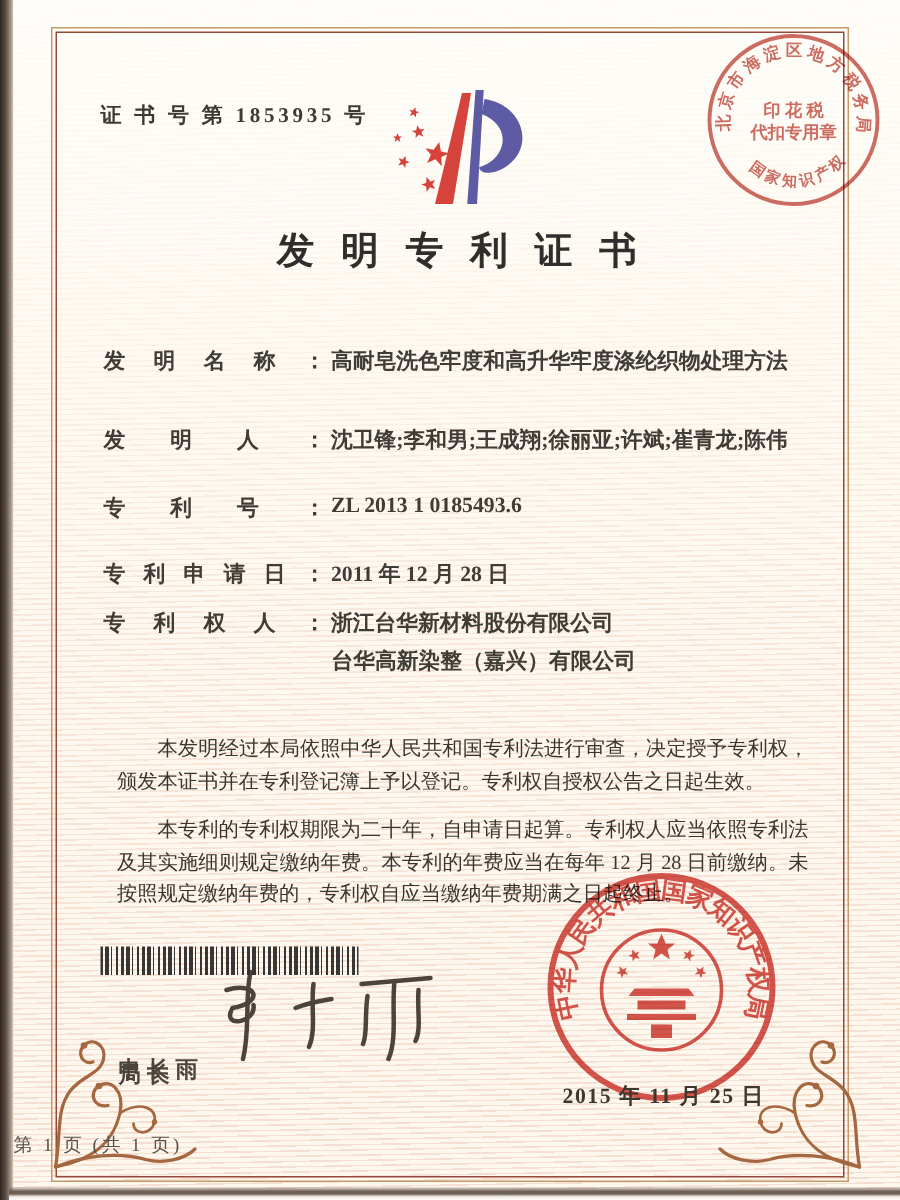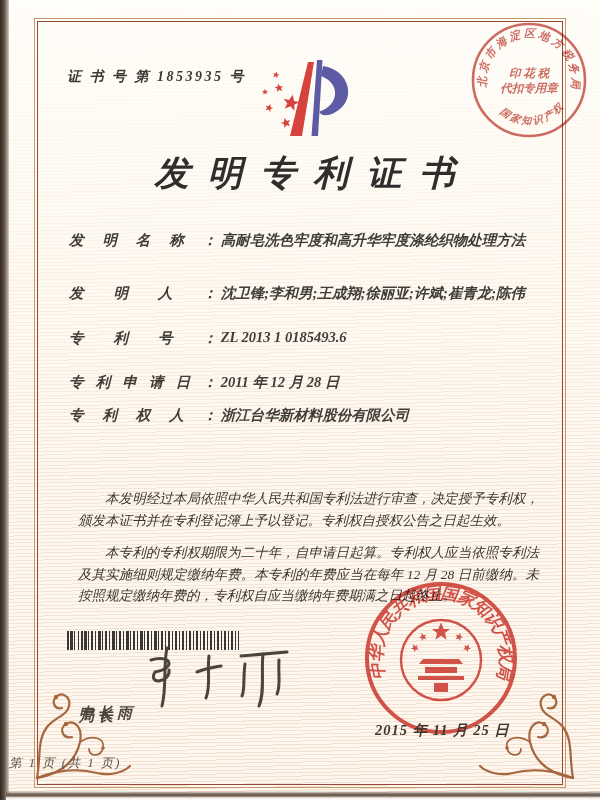--- a/index.html
+++ b/index.html
@@ -1,29 +1,29 @@
 <!DOCTYPE html>
 <html><head>
 <meta charset="utf-8">
 <style>
   html,body{margin:0;padding:0;}
   body{width:600px;height:800px;font-family:"Liberation Serif","DejaVu Serif",serif;background:#ffffff;}
-  .photo{position:relative;width:600px;height:800px;overflow:hidden;background:#fff;font-style:italic;}
+  .photo{position:relative;width:600px;height:800px;overflow:hidden;background:#fff;}
   .edge-left{position:absolute;left:0;top:0;width:9px;height:100%;
     background:linear-gradient(90deg,#2e2620 0%,#5d5044 45%,#a5968a 80%,#d8cec2 100%);}
   .edge-bottom{position:absolute;left:6px;right:0;bottom:0;height:9px;
     background:linear-gradient(180deg,rgba(90,76,62,0) 0%,#6f6054 35%,#6f6054 55%,#efe9e1 75%,#ffffff 100%);}
   .paper{position:absolute;left:9px;top:0;width:591px;height:793px;
     background:
       linear-gradient(180deg,rgba(255,254,250,0.95) 0%,rgba(255,252,245,0.75) 25%,rgba(255,250,242,0.35) 55%,rgba(255,248,238,0.08) 100%),
       repeating-linear-gradient(179deg,#f3dccd 0px,#f3dccd 1px,#fdf7ee 1px,#fdf7ee 3.5px);}
   .frame{position:absolute;left:28px;top:21px;width:524px;height:762px;
     border:1.5px solid #95493b;outline:1px solid #c39a6b;outline-offset:2px;pointer-events:none;}
   .cert-no{position:absolute;left:58px;top:68px;font-size:14px;letter-spacing:2.5px;color:#3d3a35;font-weight:600;}
-  .title{position:absolute;left:0;width:100%;top:150px;text-align:center;font-size:35px;font-weight:bold;
+  .title{position:absolute;left:0;width:100%;top:150px;text-align:center;font-size:25px;font-weight:bold;
     color:#2f2e2c;letter-spacing:18px;text-indent:18px;}
   .frow{position:absolute;left:60px;right:52px;font-size:14.5px;color:#403d37;font-weight:600;}
   .flabel{display:inline-block;width:148px;text-align:justify;text-align-last:justify;vertical-align:top;}
   .fval{display:inline-block;vertical-align:top;}
   .fval2{display:block;margin-left:152px;margin-top:6px;}
   .r0{top:231px;} .r1{top:284px;} .r2{top:329px;} .r3{top:373px;} .r4{top:406px;} .r5{top:454px;}
   .bodytext{position:absolute;left:58px;right:50px;top:477px;font-size:13.5px;line-height:1.6;
     color:#3a362f;text-align:justify;}
   .bodytext p{margin:11px;text-indent:2em;}
   .barcode{position:absolute;left:58px;top:631px;width:172px;height:19px;opacity:.88;
@@ -112,20 +112,21 @@
       <span class="flabel">专利号：</span>
       <span class="fval">ZL 2013 1 0185493.6</span>
     </div>
     <div class="frow r3">
       <span class="flabel">专利申请日：</span>
       <span class="fval">2011 年 12 月 28 日</span>
     </div>
     <div class="frow r4">
       <span class="flabel">专利权人：</span>
       <span class="fval">浙江台华新材料股份有限公司</span>
+      <span class="fval2">台华高新染整（嘉兴）有限公司</span>
     </div>
 
     <div class="bodytext">
       <p>本发明经过本局依照中华人民共和国专利法进行审查，决定授予专利权，颁发本证书并在专利登记簿上予以登记。专利权自授权公告之日起生效。</p>
       <p>本专利的专利权期限为二十年，自申请日起算。专利权人应当依照专利法及其实施细则规定缴纳年费。本专利的年费应当在每年 12 月 28 日前缴纳。未按照规定缴纳年费的，专利权自应当缴纳年费期满之日起终止。</p>
     </div>
 
     <div class="barcode"></div>
 
     <div class="director">局长</div>

